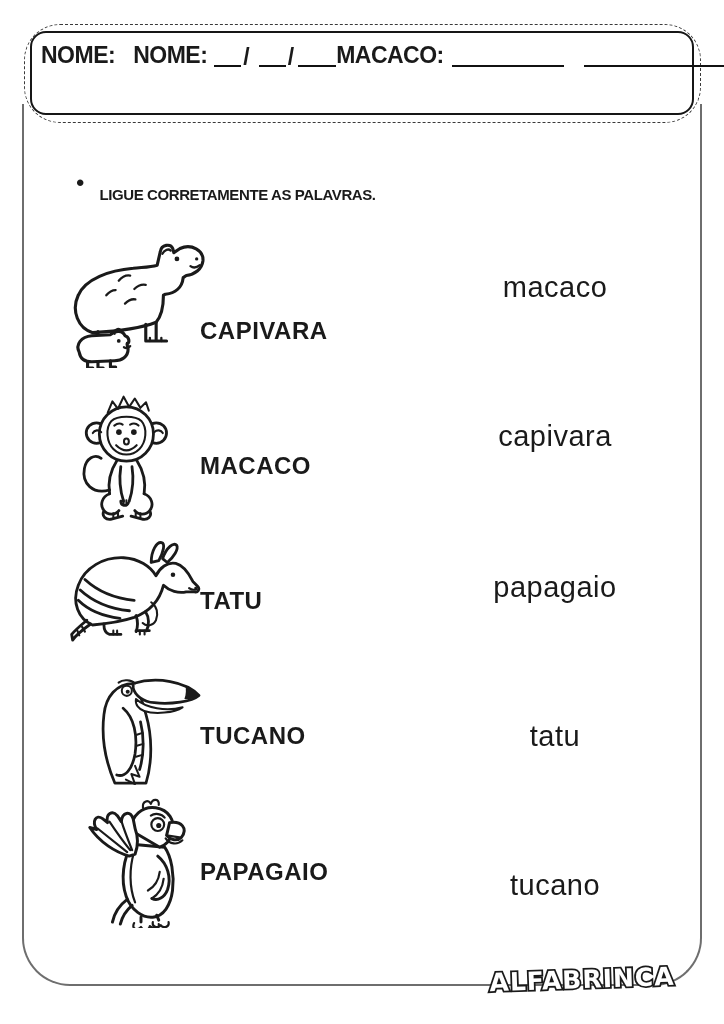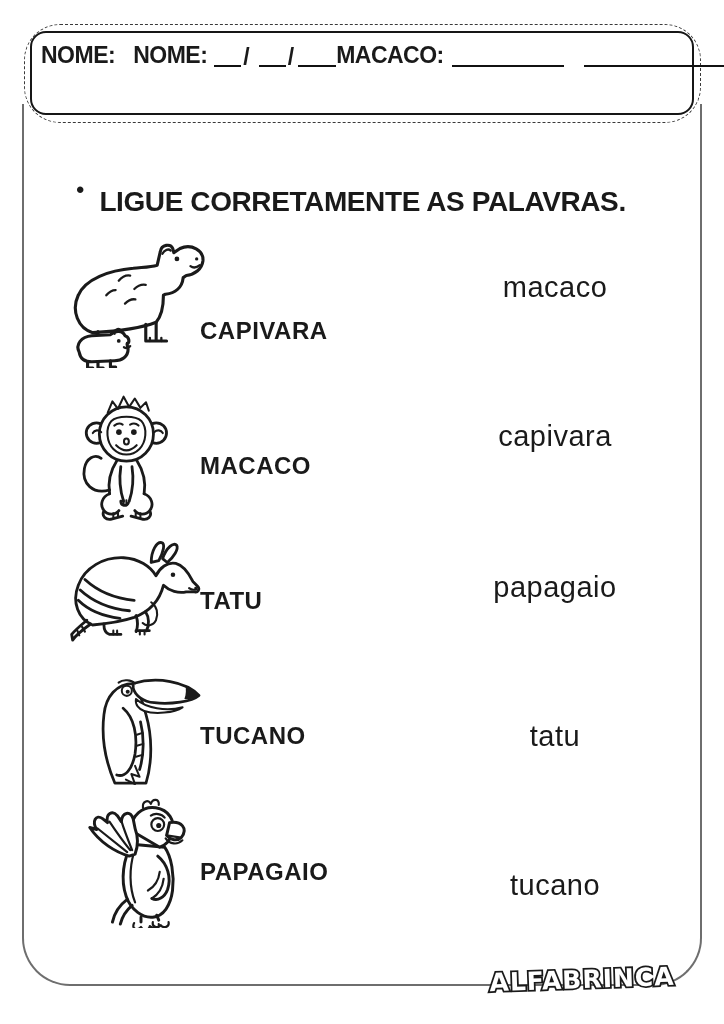--- a/index.html
+++ b/index.html
@@ -31,21 +31,21 @@
   .h-line.flex { flex:1; margin:0 10px 0 8px; }
   .h-line.w27 { width:27px; margin-left:7px; }
   .h-line.w38 { width:38px; margin-left:2px; }
   .h-line.w112 { width:112px; margin:0 12px 0 8px; }
   .h-line.w245 { width:245px; margin-left:8px; }
   .h-slash { font-size:23px; font-weight:bold; line-height:1; margin:0 2px; transform:translateY(2px); }
 
   
   .instruction { position:absolute; left:76px; top:164px; display:flex; align-items:center; }
   .instruction .bullet { font-size:24px; line-height:1; margin-right:15px; transform:translateY(-1px); }
-  .instruction .itext { font-size:28px; font-weight:bold; letter-spacing:-0.4px;margin-top:22px; }
+  .instruction .itext { font-size:15px; font-weight:bold; letter-spacing:-0.4px;margin-top:22px; }
 
   
   .animal-label { position:absolute; left:200px; font-size:24px; font-weight:bold; letter-spacing:0.5px; line-height:1.1; white-space:nowrap; }
   .match-word { position:absolute; left:455px; width:200px; text-align:center; font-size:29px; letter-spacing:0.5px; line-height:1.1; white-space:nowrap; }
 
   .illus { position:absolute; }
   .illus path, .illus polyline, .illus circle, .illus ellipse {
     stroke:#1a1a1a; stroke-width:3; fill:none; stroke-linecap:round; stroke-linejoin:round;
   }
   .illus .fillw { fill:#ffffff; }

